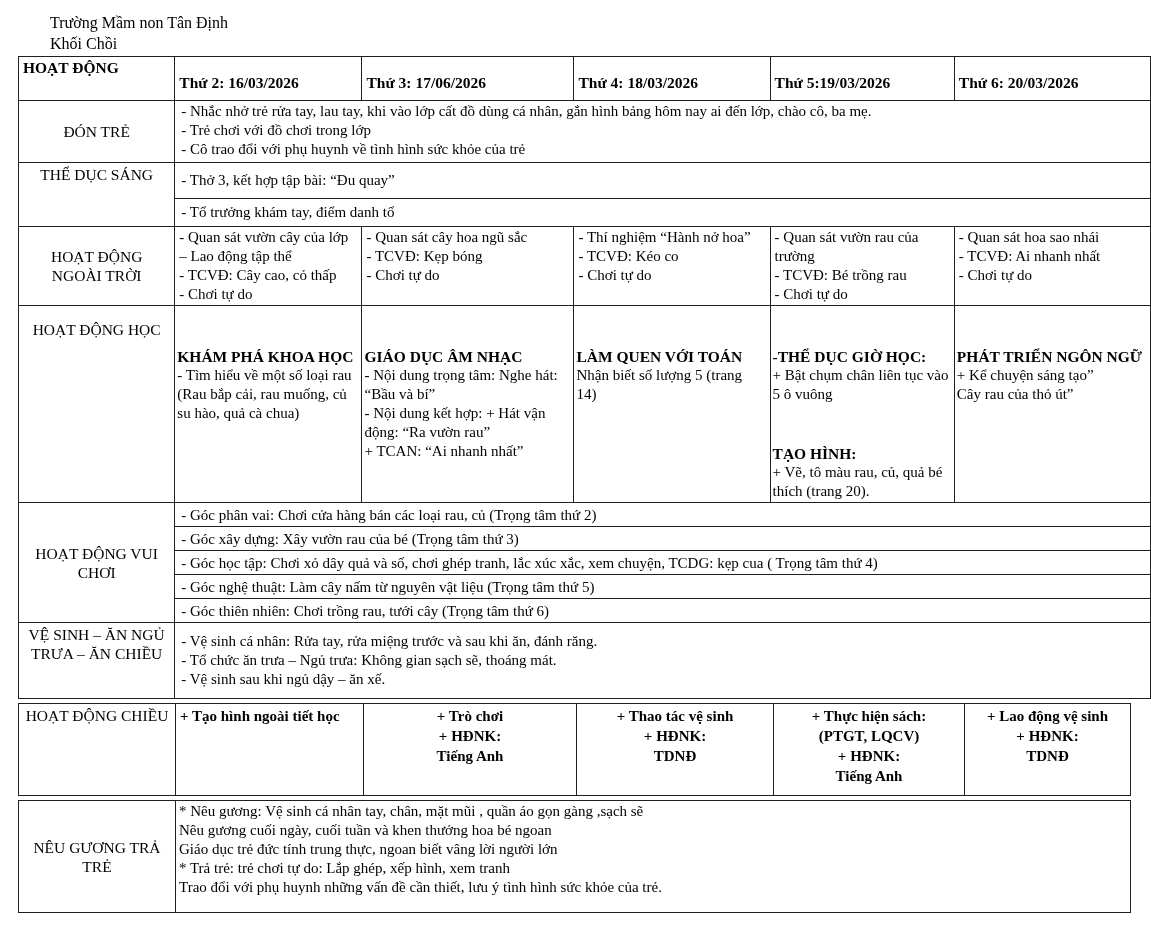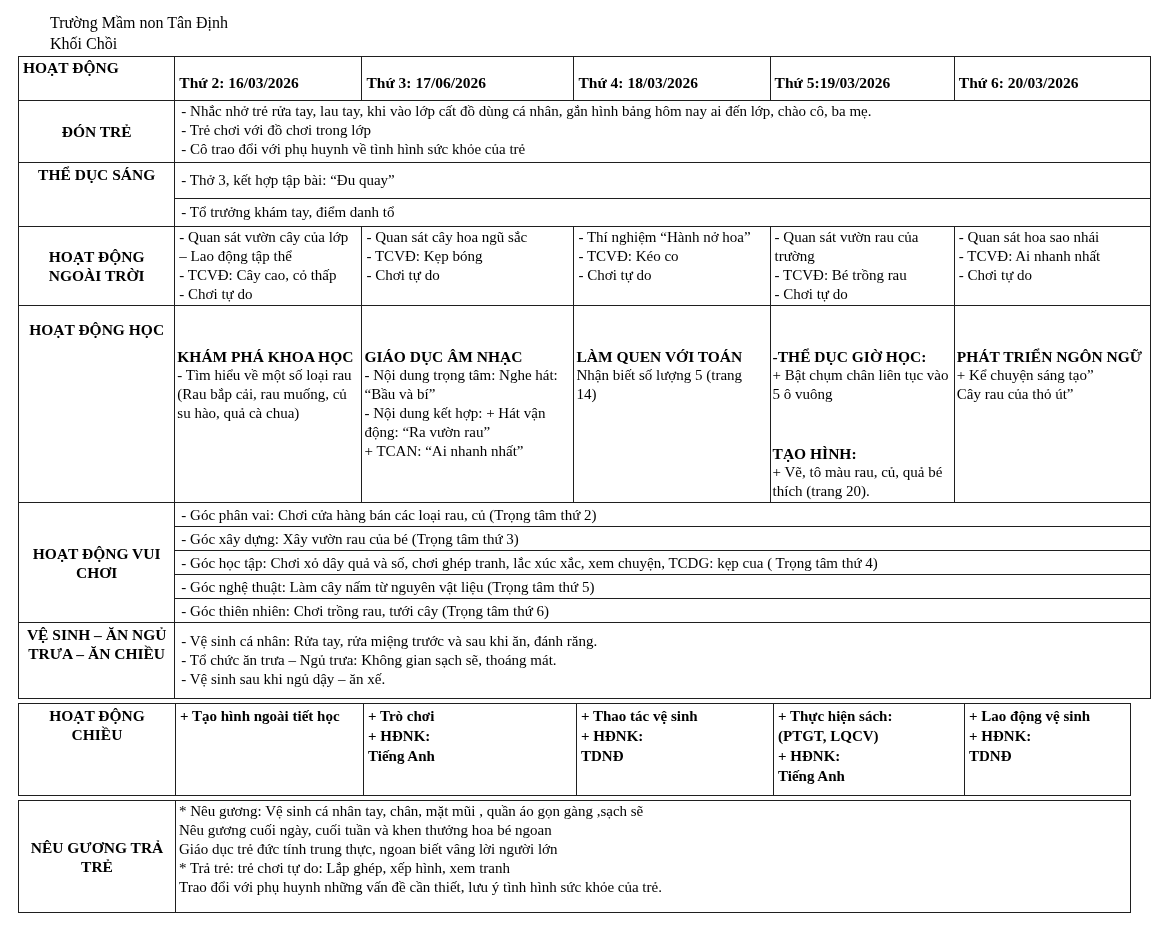--- a/index.html
+++ b/index.html
@@ -17,32 +17,32 @@
   .title-block div { letter-spacing: 0.2px; }
 
   table { border-collapse: collapse; table-layout: fixed; margin-left: 10px; }
   table.main { margin-top: 2px; }
   table.sect { margin-top: 4px; }
   th, td { border: 1px solid #1f1f1f; font-size: 15px; vertical-align: top; padding: 1px 4px; }
 
   th.corner { text-align: left; vertical-align: top; font-size: 15.5px; padding: 2px 4px; }
   th.day { text-align: left; vertical-align: middle; font-size: 15.5px; padding: 10px 2px 2px 4px; }
 
-  th.rowlabel { font-weight: bold; text-align: center; font-size: 15.5px; line-height: 19px; padding: 2px 6px; }
+  th.rowlabel { font-weight: normal; text-align: center; font-size: 15.5px; line-height: 19px; padding: 2px 6px; }
   .vmid { vertical-align: middle; }
   .vtop { vertical-align: top; }
   th.hoc-label { padding-top: 14px; }
 
   td.ml { white-space: pre-line; line-height: 19px; }
   td.content { padding-left: 6px; }
 
   .lesson-title { font-weight: bold; font-size: 15.5px; line-height: 19px; margin-top: 40px; }
   .lesson-body { white-space: pre-line; line-height: 19px; }
 
-  td.chieu { font-weight: bold; white-space: pre-line; line-height: 20px; padding-top: 2px; }
+  td.chieu { font-weight: bold; text-align: center; white-space: pre-line; line-height: 20px; padding-top: 2px; }
   td.chieu-left { text-align: left; padding-left: 4px; }
 
   tr.sub td { line-height: 18px; }
 </style>
 </head>
 <body>
 
 <div class="doc">
 
   <div class="school-block">

